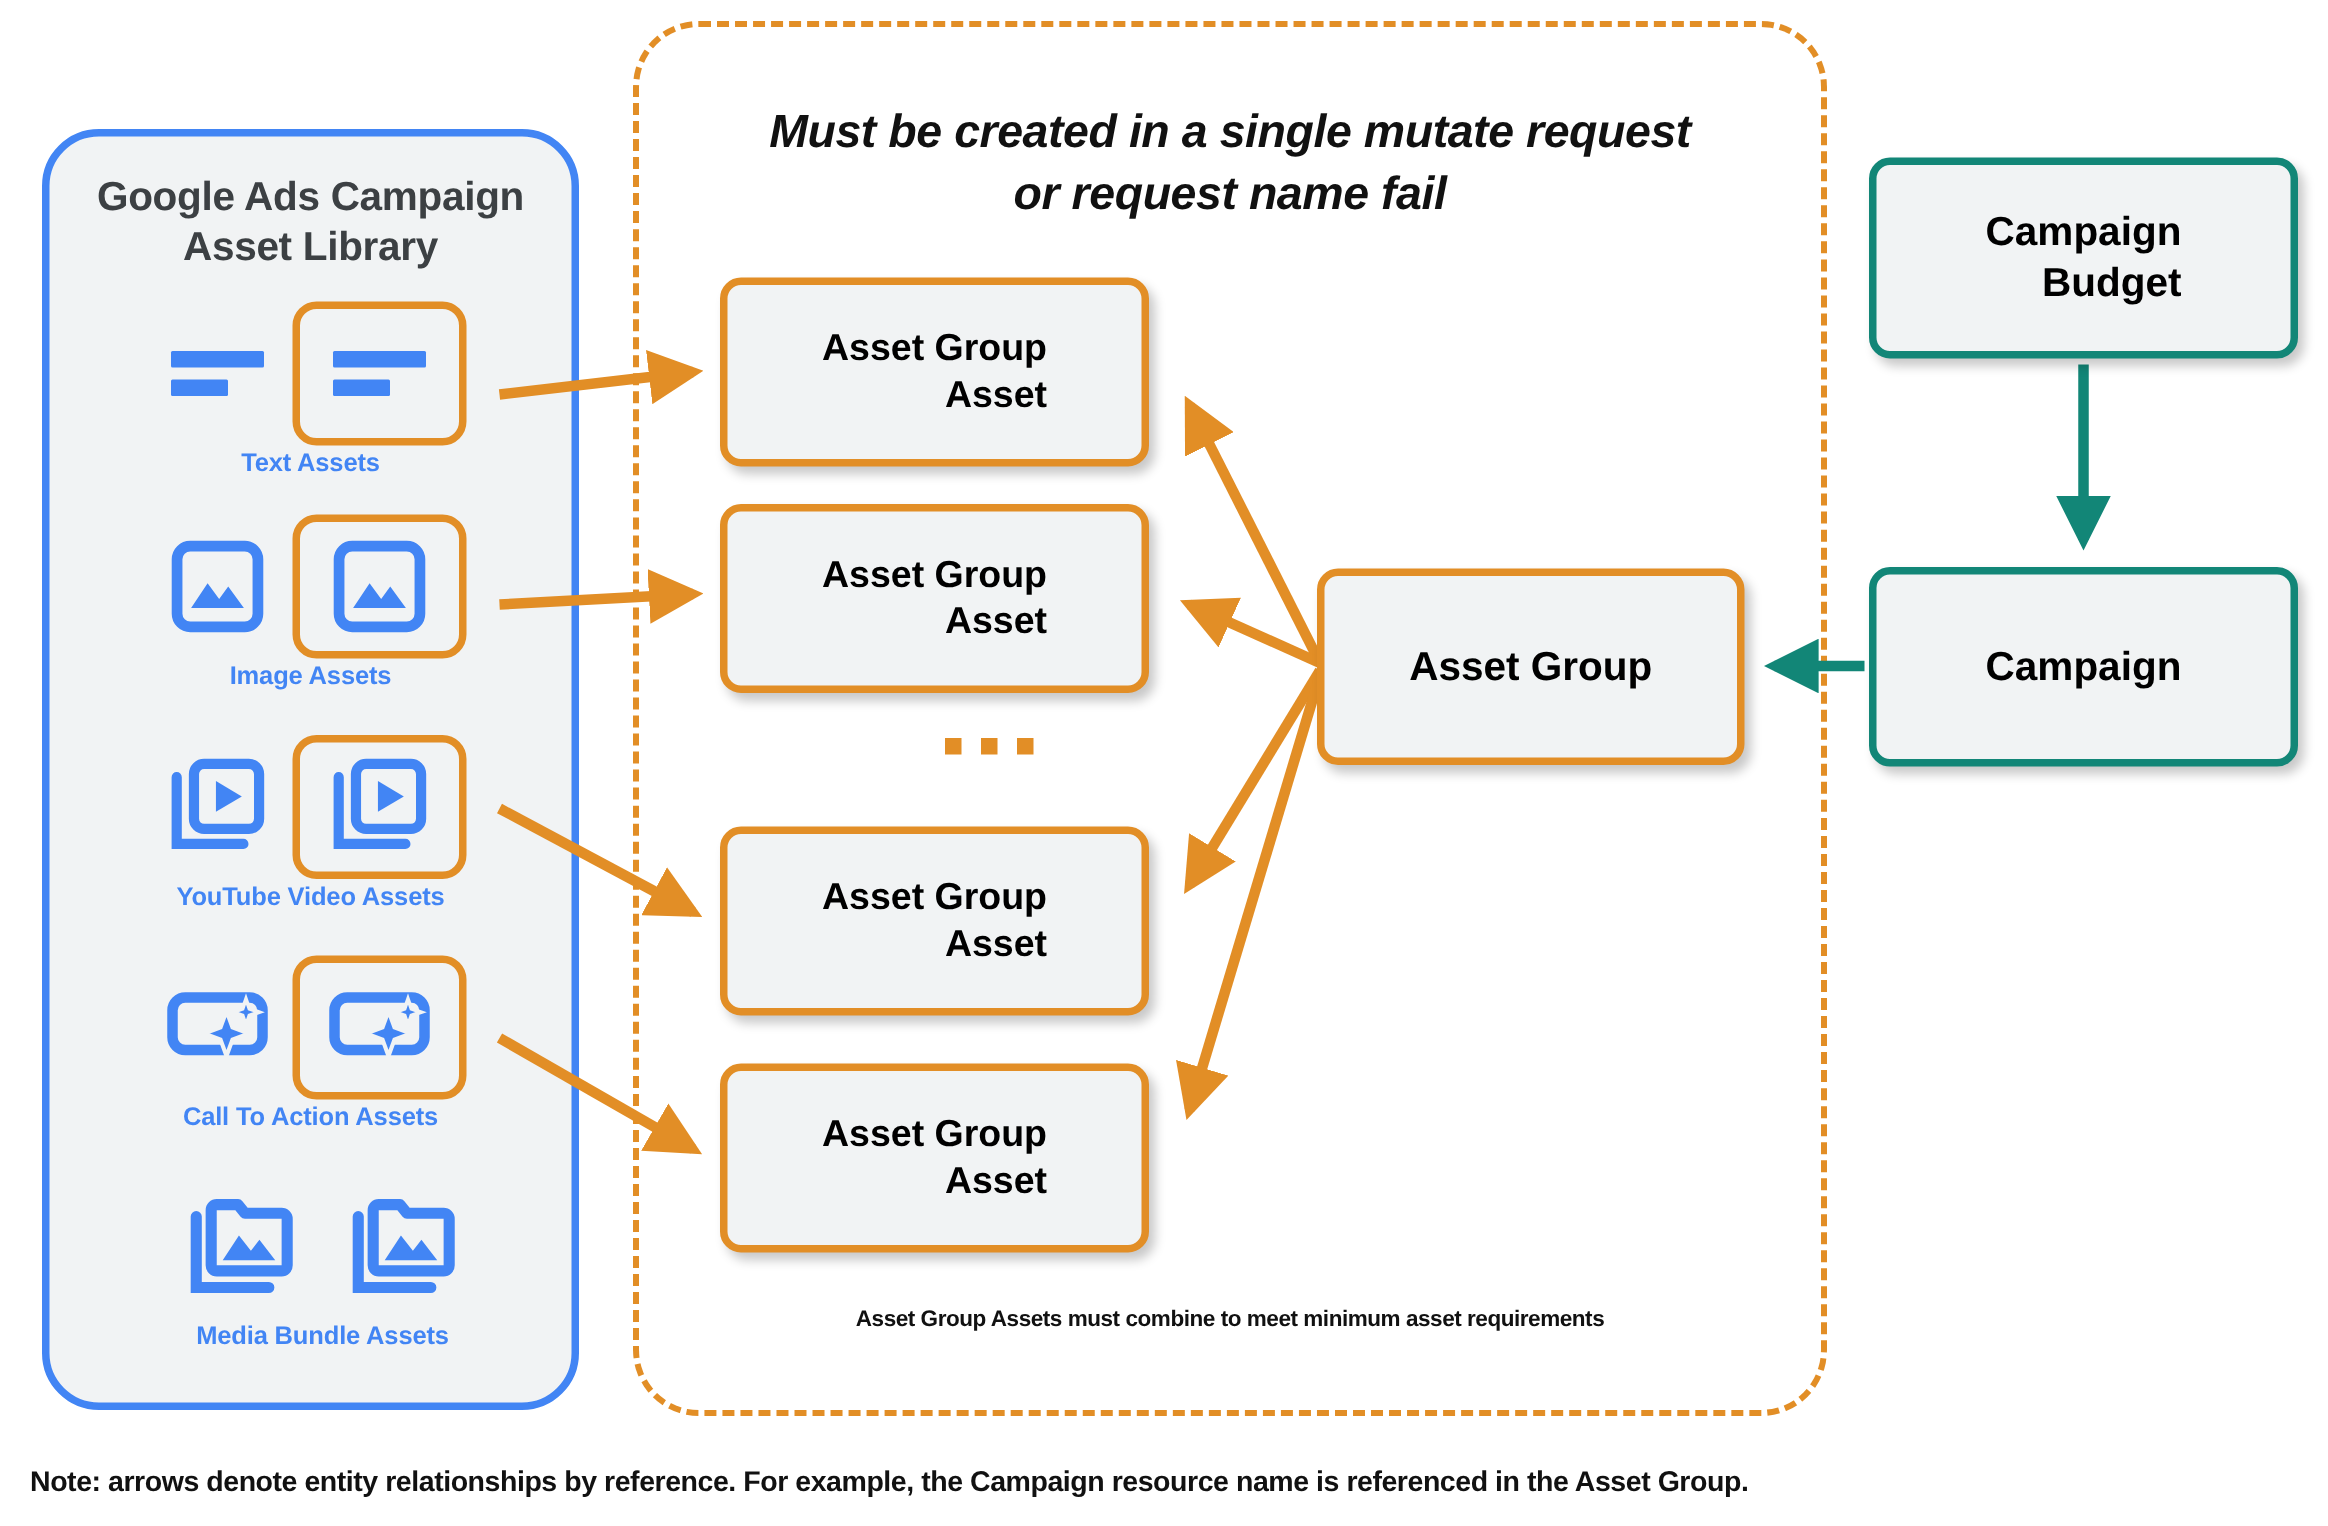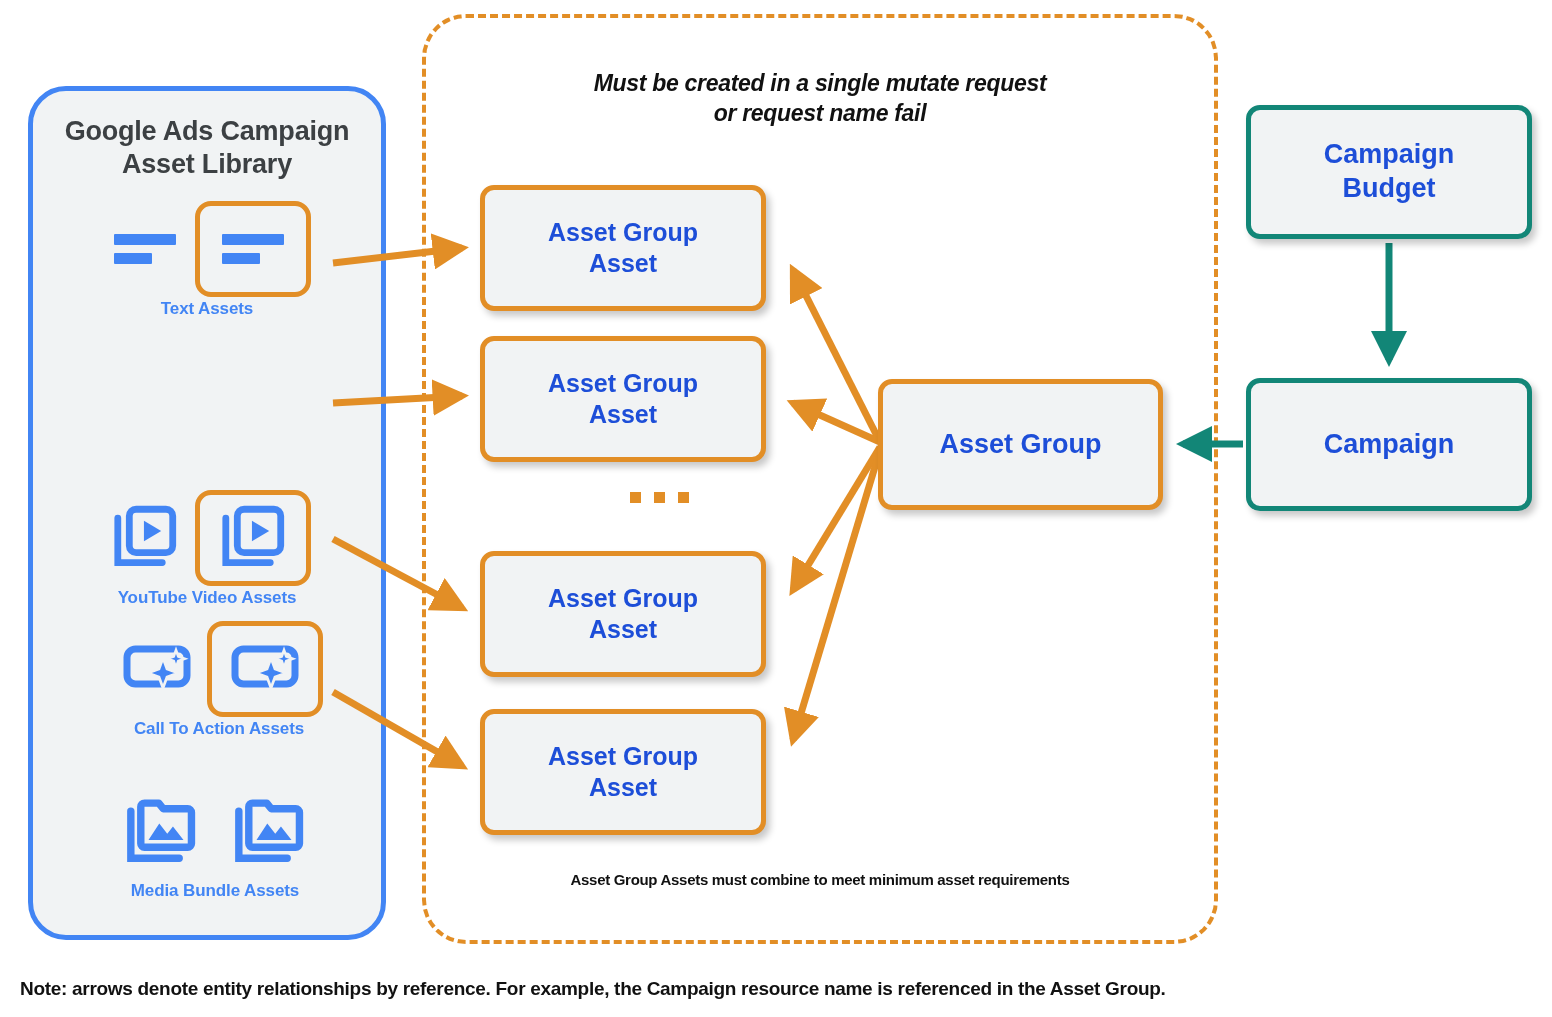--- a/index.html
+++ b/index.html
@@ -67,39 +67,39 @@
     left: 422px; top: 14px;
     width: 796px; height: 930px;
     background: #ffffff;
     border: 4px dashed #E28E26;
     border-radius: 44px;
     z-index: 1;
   }
   .mutate-title {
     position: absolute; left: 0; top: 50px; width: 100%;
     text-align: center;
-    font-size: 23px; font-weight: 700; font-style: italic;
+    font-size: 31px; font-weight: 700; font-style: italic;
     color: #111111; line-height: 1.32;
     letter-spacing: -0.3px;
   }
   .mutate-footnote {
     position: absolute; left: 0; bottom: 52px; width: 100%;
     text-align: center;
     font-size: 15px; font-weight: 700; color: #111111;
     letter-spacing: -0.3px;
   }
 
   
   .node {
     position: absolute;
     background: #F1F3F4;
     border-radius: 14px;
     display: flex; align-items: center; justify-content: center;
-    text-align: center;
-    color: #1d4ed8;
+    text-align: right;
+    color: #000000;
     box-shadow: 4px 5px 7px rgba(0,0,0,0.22);
     z-index: 4;
     line-height: 1.25;
   }
   .node.orange { border: 5px solid #E28E26; }
   .node.teal   { border: 5px solid #128677; }
 
   .aga { left: 480px; width: 286px; height: 126px; font-size: 25px; font-weight: 700; }
   .aga-1 { top: 185px; }
   .aga-2 { top: 336px; }
@@ -170,20 +170,37 @@
         <div class="icon-slot highlight">
           <div class="txt-icon">
               <i class="l1"></i>
               <i class="l2"></i>
             </div>
         </div>
       </div>
       <div class="asset-caption">Text Assets</div>
     </div>
 
+    <div class="asset-row" style="top:252px;">
+      <div class="asset-icons">
+        <div class="icon-slot">
+          <svg class="ic" width="66" height="66" viewBox="0 0 24 24">
+            <rect x="2.2" y="2.2" width="19.6" height="19.6" rx="3.2" fill="none" stroke="#4285F4" stroke-width="2.6"></rect>
+            <path d="M5.6 17.2 L9.6 11.2 L12.4 15 L14.6 12 L18.4 17.2 Z" fill="#4285F4"></path>
+          </svg>
+        </div>
+        <div class="icon-slot highlight">
+          <svg class="ic" width="66" height="66" viewBox="0 0 24 24">
+            <rect x="2.2" y="2.2" width="19.6" height="19.6" rx="3.2" fill="none" stroke="#4285F4" stroke-width="2.6"></rect>
+            <path d="M5.6 17.2 L9.6 11.2 L12.4 15 L14.6 12 L18.4 17.2 Z" fill="#4285F4"></path>
+          </svg>
+        </div>
+      </div>
+      <div class="asset-caption">Image Assets</div>
+    </div>
 
     <div class="asset-row" style="top:399px;">
       <div class="asset-icons">
         <div class="icon-slot">
           <svg class="ic" width="68" height="68" viewBox="0 0 26 26">
             <path d="M2.6 5.4 L2.6 22.4 L19.6 22.4" fill="none" stroke="#4285F4" stroke-width="2.6" stroke-linecap="round"></path>
             <rect x="7" y="2" width="16.6" height="16.6" rx="2.6" fill="none" stroke="#4285F4" stroke-width="2.6"></rect>
             <path d="M12.6 6.4 L19.2 10.3 L12.6 14.2 Z" fill="#4285F4"></path>
           </svg>
         </div>
@@ -191,21 +208,21 @@
           <svg class="ic" width="68" height="68" viewBox="0 0 26 26">
             <path d="M2.6 5.4 L2.6 22.4 L19.6 22.4" fill="none" stroke="#4285F4" stroke-width="2.6" stroke-linecap="round"></path>
             <rect x="7" y="2" width="16.6" height="16.6" rx="2.6" fill="none" stroke="#4285F4" stroke-width="2.6"></rect>
             <path d="M12.6 6.4 L19.2 10.3 L12.6 14.2 Z" fill="#4285F4"></path>
           </svg>
         </div>
       </div>
       <div class="asset-caption">YouTube Video  Assets</div>
     </div>
 
-    <div class="asset-row" style="top:530px;margin-left:12px;">
+    <div class="asset-row" style="top:546px;">
       <div class="asset-icons">
         <div class="icon-slot">
           <svg class="ic" width="70" height="58" viewBox="0 0 28 22">
             <rect x="2" y="3" width="24" height="14" rx="3.4" fill="none" stroke="#4285F4" stroke-width="2.8"></rect>
             <path d="M16.4 6.6 L18.0 11.0 L22.4 12.6 L18.0 14.2 L16.4 18.6 L14.8 14.2 L10.4 12.6 L14.8 11.0 Z" fill="#4285F4" stroke="#F1F3F4" stroke-width="1.1"></path>
             <path d="M21.6 3.4 L22.5 6.0 L25.1 6.9 L22.5 7.8 L21.6 10.4 L20.7 7.8 L18.1 6.9 L20.7 6.0 Z" fill="#4285F4" stroke="#F1F3F4" stroke-width="1.0"></path>
           </svg>
         </div>
         <div class="icon-slot highlight">
           <svg class="ic" width="70" height="58" viewBox="0 0 28 22">

